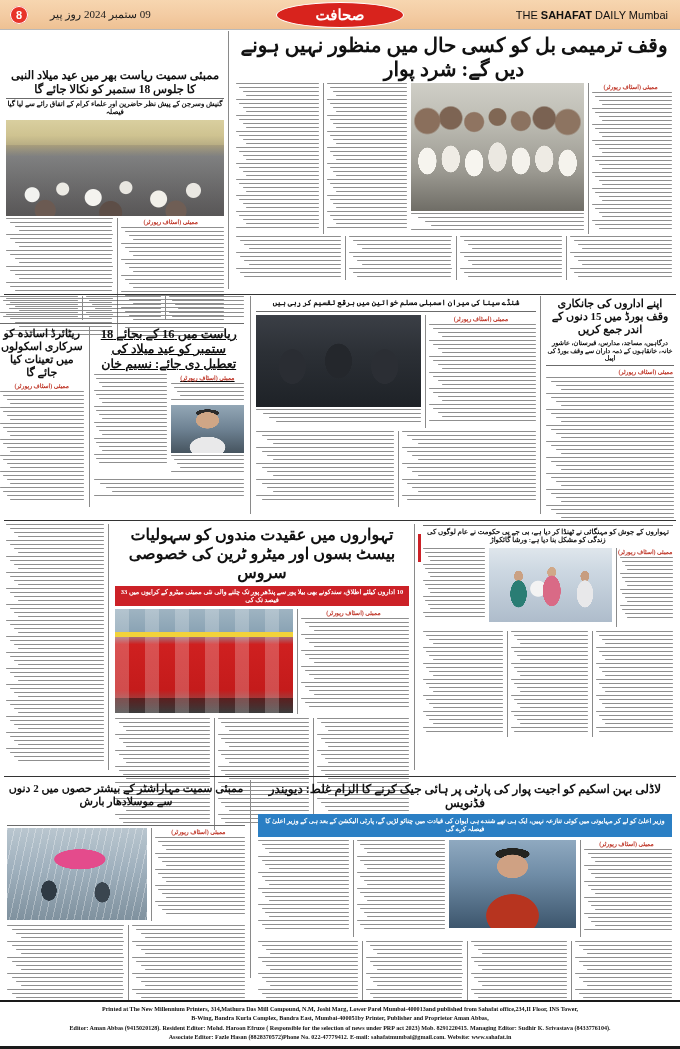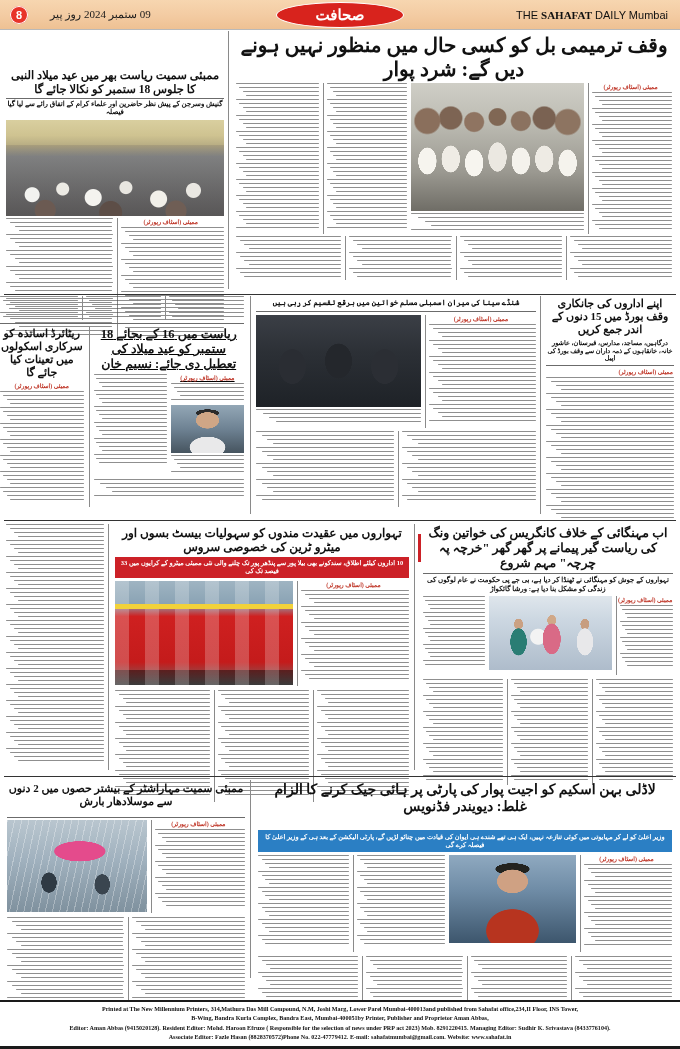--- a/index.html
+++ b/index.html
@@ -41,21 +41,21 @@
     display: flex; align-items: center; justify-content: center;
     color: #fff; font-size: 15px; font-weight: bold;
     letter-spacing: 1px; direction: rtl;
     font-family: "Liberation Serif", serif;
   }
   .mast-right {
     margin-left: auto; margin-right: 12px;
     font-family: "Liberation Sans", sans-serif;
     font-size: 11px; color: #111;
   }
-  .mast-right b { font-weight: bold; font-family: Liberation Serif, serif; }
+  .mast-right b { font-weight: bold; }
 
   
   .urdu { direction: rtl; text-align: right; font-family: "Liberation Serif", serif; }
   .hl { direction: rtl; text-align: center; font-weight: bold; color: #111; line-height: 1.18; }
   .rule { border-top: 1px solid #6b6b6b; }
   .vrule { border-left: 1px solid #8a8a8a; }
 
   
   .body-lines { overflow: hidden; }
   .body-lines i {
@@ -853,21 +853,21 @@
           <i></i>
           <i></i>
           <i></i>
           <i></i>
       </div>
     </div>
 
     <div style="position:absolute;left:108px;top:0;width:1px;height:246px;background:#8a8a8a;"></div>
 
     <div style="position:absolute;left:112px;top:0;width:300px;height:246px;">
-      <div class="hl" style="font-size:12px;padding:2px 3px 2px;">تہواروں میں عقیدت مندوں کو سہولیات بیسٹ بسوں اور میٹرو ٹرین کی خصوصی سروس</div>
+      <div class="hl" style="font-size:16px;padding:2px 3px 2px;">تہواروں میں عقیدت مندوں کو سہولیات بیسٹ بسوں اور میٹرو ٹرین کی خصوصی سروس</div>
       <div class="bar bar-red" style="font-size:6.5px;margin:1px 3px 3px;padding:2px 3px;">10 اداروں کیلئے اطلاق، سندکونے بھی بیلا پور سے پنڈھر پور تک چلنے والی نئی ممبئی میٹرو کے کرایوں میں 33 فیصد تک کی</div>
       <div style="display:flex;gap:4px;padding:0 3px;">
         <div style="flex:1.6;">
           <div class="photo ph-bus" style="height:104px;"></div>
         </div>
         <div style="flex:1;" class="vrule">
           <div class="reporter">ممبئی (اسٹاف رپورٹر)</div>
           <div class="body-lines" style="height:96px;padding-left:3px;">
             <i></i>
               <i></i>
@@ -989,21 +989,20 @@
               <i></i>
             </div>
           </div>
       </div>
     </div>
 
     <div style="position:absolute;left:414px;top:0;width:1px;height:246px;background:#8a8a8a;"></div>
     <div style="position:absolute;left:418px;top:10px;width:3px;height:28px;background:#cc2127;"></div>
 
     <div style="position:absolute;left:420px;top:0;width:256px;height:246px;">
-      <div class="hl" style="font-size:12.5px;padding:2px 3px 2px;">اب مہنگائی کے خلاف کانگریس کی خواتین ونگ کی ریاست گیر پیمانے پر گھر گھر "خرچہ پہ چرچہ" مہم شروع</div>
       <div class="rule" style="margin:1px 3px 2px;"></div>
       <div class="hl" style="font-size:7px;padding:0 3px 3px;">تہواروں کے جوش کو مہنگائی نے ٹھنڈا کر دیا ہے، بی جے پی حکومت نے عام لوگوں کی زندگی کو مشکل بنا دیا ہے: ورشا گائکواڑ</div>
       <div style="display:flex;gap:4px;padding:0 3px;">
         <div style="flex:1;">
           <div class="body-lines" style="height:78px;">
             <i></i>
               <i></i>
               <i></i>
               <i></i>
               <i></i>
@@ -1140,21 +1139,21 @@
           </div>
       </div>
     </div>
   </div>
 
   <div style="position:absolute;left:4px;top:776px;width:672px;height:0;border-top:1.5px solid #333;"></div>
 
   <div style="position:absolute;left:0;top:780px;width:680px;height:202px;">
 
     <div style="position:absolute;left:4px;top:0;width:244px;height:198px;">
-      <div class="hl" style="font-size:11px;padding:2px 3px 8px;">ممبئی سمیت مہاراشٹر کے بیشتر حصوں میں 2 دنوں سے موسلادھار بارش</div>
+      <div class="hl" style="font-size:11px;padding:2px 3px 16px;">ممبئی سمیت مہاراشٹر کے بیشتر حصوں میں 2 دنوں سے موسلادھار بارش</div>
       <div class="rule" style="margin:1px 3px 2px;"></div>
       <div style="display:flex;gap:4px;padding:0 3px;">
         <div style="flex:1.5;">
           <div class="photo ph-rain" style="height:92px;"></div>
         </div>
         <div style="flex:1;" class="vrule">
           <div class="reporter">ممبئی (اسٹاف رپورٹر)</div>
           <div class="body-lines" style="height:84px;padding-left:3px;">
             <i></i>
               <i></i>
@@ -1231,21 +1230,21 @@
               <i></i>
               <i></i>
             </div>
           </div>
       </div>
     </div>
 
     <div style="position:absolute;left:250px;top:0;width:1px;height:198px;background:#8a8a8a;"></div>
 
     <div style="position:absolute;left:254px;top:0;width:422px;height:198px;">
-      <div class="hl" style="font-size:14px;padding:2px 4px 14px;">لاڈلی بہن اسکیم کو اجیت پوار کی پارٹی پر ہائی جیک کرنے کا الزام غلط: دیویندر فڈنویس</div>
+      <div class="hl" style="font-size:12px;padding:2px 4px 3px;">لاڈلی بہن اسکیم کو اجیت پوار کی پارٹی پر ہائی جیک کرنے کا الزام غلط: دیویندر فڈنویس</div>
       <div class="bar bar-blue" style="font-size:6.5px;margin:1px 4px 3px;padding:3px 4px;">وزیر اعلیٰ کو لے کر مہایوتی میں کوئی تنازعہ نہیں، ایک ہی تھے شندے ہی ایوان کی قیادت میں چنائو لڑیں گے، پارٹی الیکشن کے بعد ہی کے وزیر اعلیٰ کا فیصلہ کرے گی</div>
       <div style="display:flex;gap:4px;padding:0 4px;">
         <div style="flex:1;">
           <div class="body-lines" style="height:96px;">
             <i></i>
               <i></i>
               <i></i>
               <i></i>
               <i></i>
               <i></i>

